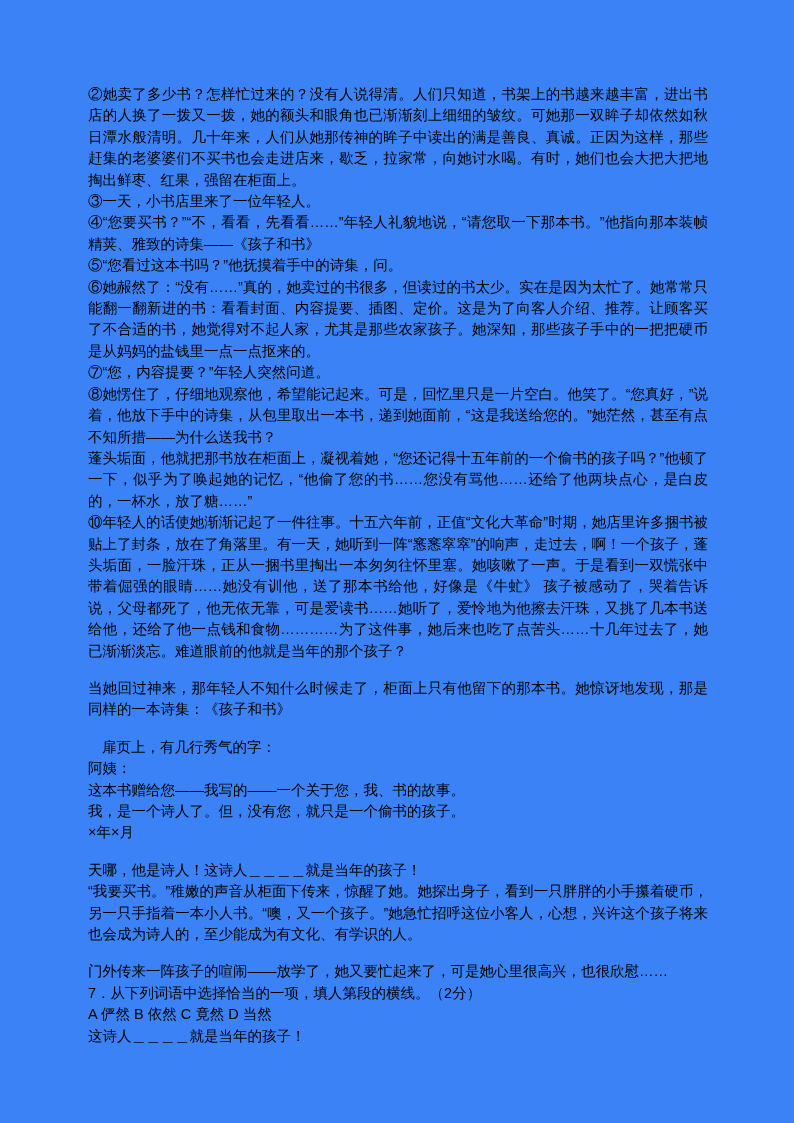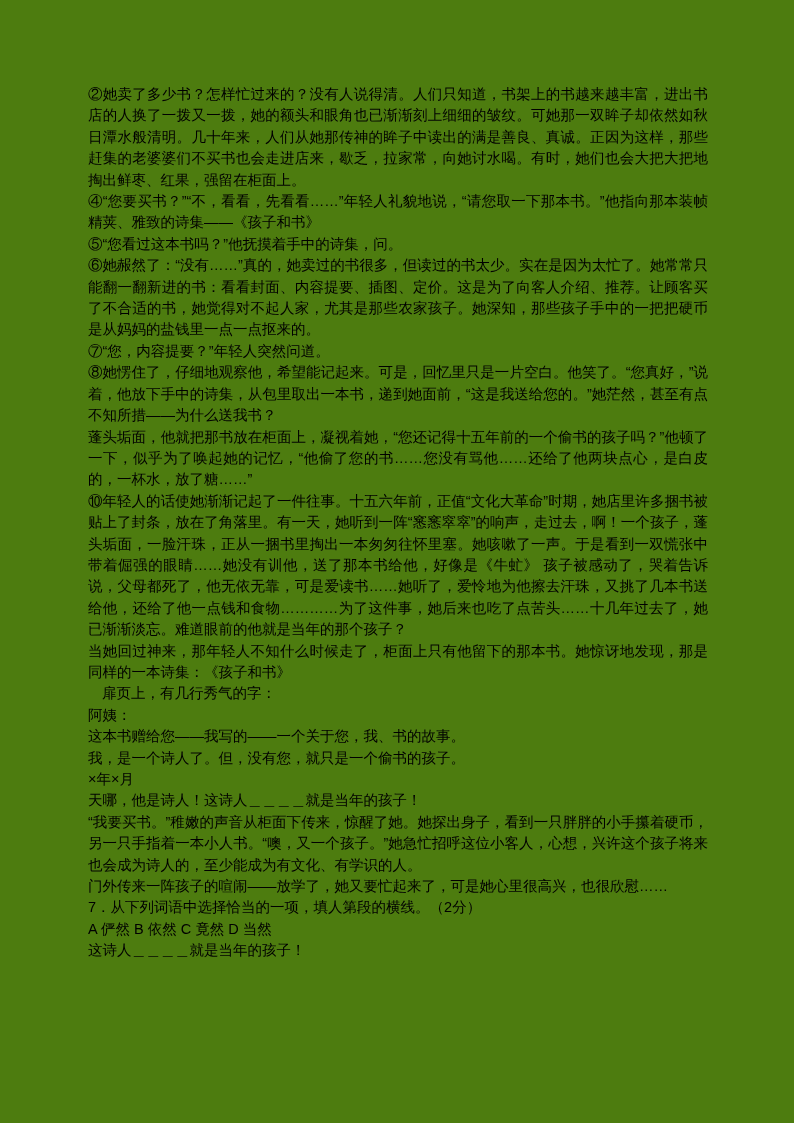--- a/index.html
+++ b/index.html
@@ -4,21 +4,21 @@
 <style>
   html, body {
     margin: 0;
     padding: 0;
     background: #ffffff;
   }
   .page {
     position: relative;
     width: 794px;
     height: 1123px;
-    background: #4d7c0f;
+    background: #3b82f6;
     overflow: hidden;
     font-family: "Liberation Sans", sans-serif;
     text-decoration: underline;
   }
   .content {
     position: absolute;
     left: 88px;
     top: 84px;
     width: 620px;
     color: #000000;
@@ -26,32 +26,33 @@
     line-height: 21.4px;
     text-align: justify;
     text-justify: inter-ideograph;
     word-break: break-all;
   }
   .content p {
     margin: 0;
     padding: 0;
   }
   .content p.gap-sm {
-    margin-top: 0;
+    margin-top: 16px;
   }
   .content p.indent {
     padding-left: 14px;
   }
 </style>
 </head>
 <body>
 
 <div class="page">
   <div class="content">
     <p>②她卖了多少书？怎样忙过来的？没有人说得清。人们只知道，书架上的书越来越丰富，进出书店的人换了一拨又一拨，她的额头和眼角也已渐渐刻上细细的皱纹。可她那一双眸子却依然如秋日潭水般清明。几十年来，人们从她那传神的眸子中读出的满是善良、真诚。正因为这样，那些赶集的老婆婆们不买书也会走进店来，歇乏，拉家常，向她讨水喝。有时，她们也会大把大把地掏出鲜枣、红果，强留在柜面上。</p>
+    <p>③一天，小书店里来了一位年轻人。</p>
     <p>④“您要买书？”“不，看看，先看看……”年轻人礼貌地说，“请您取一下那本书。”他指向那本装帧精荚、雅致的诗集——《孩子和书》</p>
     <p>⑤“您看过这本书吗？”他抚摸着手中的诗集，问。</p>
     <p>⑥她赧然了：“没有……”真的，她卖过的书很多，但读过的书太少。实在是因为太忙了。她常常只能翻一翻新进的书：看看封面、内容提要、插图、定价。这是为了向客人介绍、推荐。让顾客买了不合适的书，她觉得对不起人家，尤其是那些农家孩子。她深知，那些孩子手中的一把把硬币是从妈妈的盐钱里一点一点抠来的。</p>
     <p>⑦“您，内容提要？”年轻人突然问道。</p>
     <p>⑧她愣住了，仔细地观察他，希望能记起来。可是，回忆里只是一片空白。他笑了。“您真好，”说着，他放下手中的诗集，从包里取出一本书，递到她面前，“这是我送给您的。”她茫然，甚至有点不知所措——为什么送我书？</p>
     <p>蓬头垢面，他就把那书放在柜面上，凝视着她，“您还记得十五年前的一个偷书的孩子吗？”他顿了一下，似乎为了唤起她的记忆，“他偷了您的书……您没有骂他……还给了他两块点心，是白皮的，一杯水，放了糖……”</p>
     <p>⑩年轻人的话使她渐渐记起了一件往事。十五六年前，正值“文化大革命”时期，她店里许多捆书被贴上了封条，放在了角落里。有一天，她听到一阵“窸窸窣窣”的响声，走过去，啊！一个孩子，蓬头垢面，一脸汗珠，正从一捆书里掏出一本匆匆往怀里塞。她咳嗽了一声。于是看到一双慌张中带着倔强的眼睛……她没有训他，送了那本书给他，好像是《牛虻》 孩子被感动了，哭着告诉说，父母都死了，他无依无靠，可是爱读书……她听了，爱怜地为他擦去汗珠，又挑了几本书送给他，还给了他一点钱和食物…………为了这件事，她后来也吃了点苦头……十几年过去了，她已渐渐淡忘。难道眼前的他就是当年的那个孩子？</p>
     <p class="gap-sm">当她回过神来，那年轻人不知什么时候走了，柜面上只有他留下的那本书。她惊讶地发现，那是同样的一本诗集：《孩子和书》</p>
     <p class="gap-sm indent">扉页上，有几行秀气的字：</p>
     <p>阿姨：</p>

